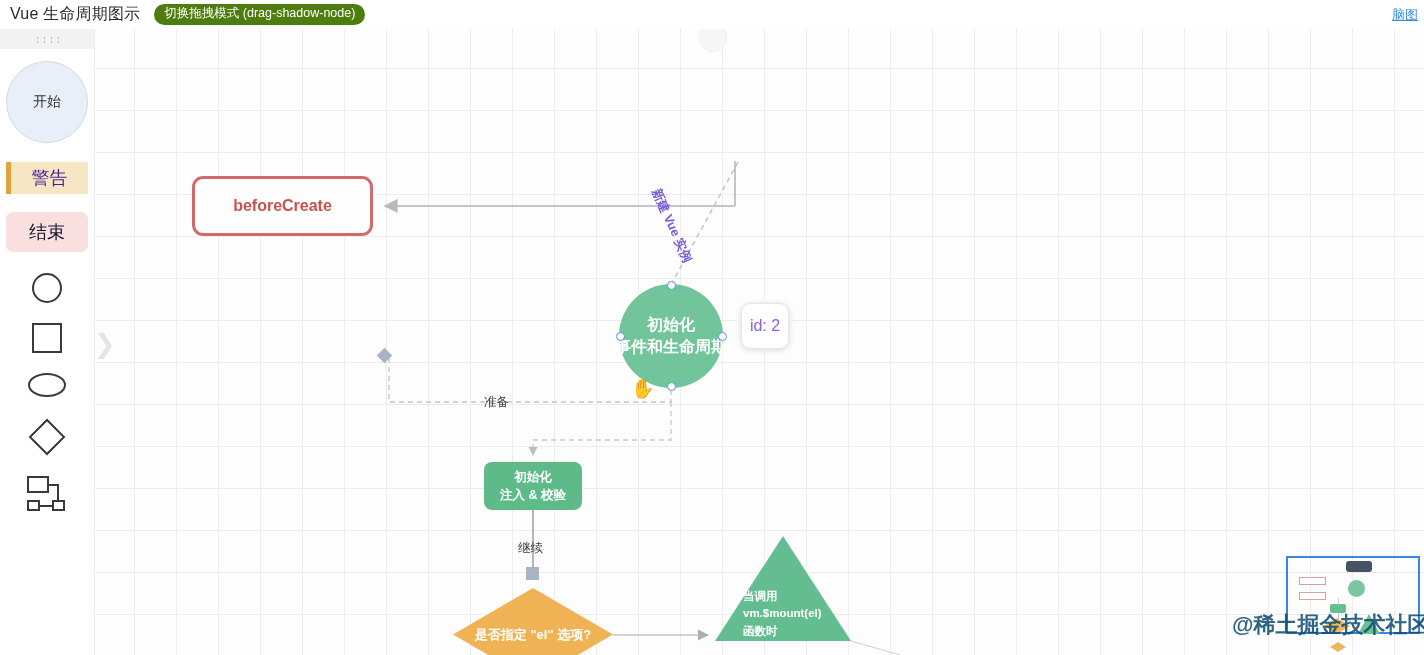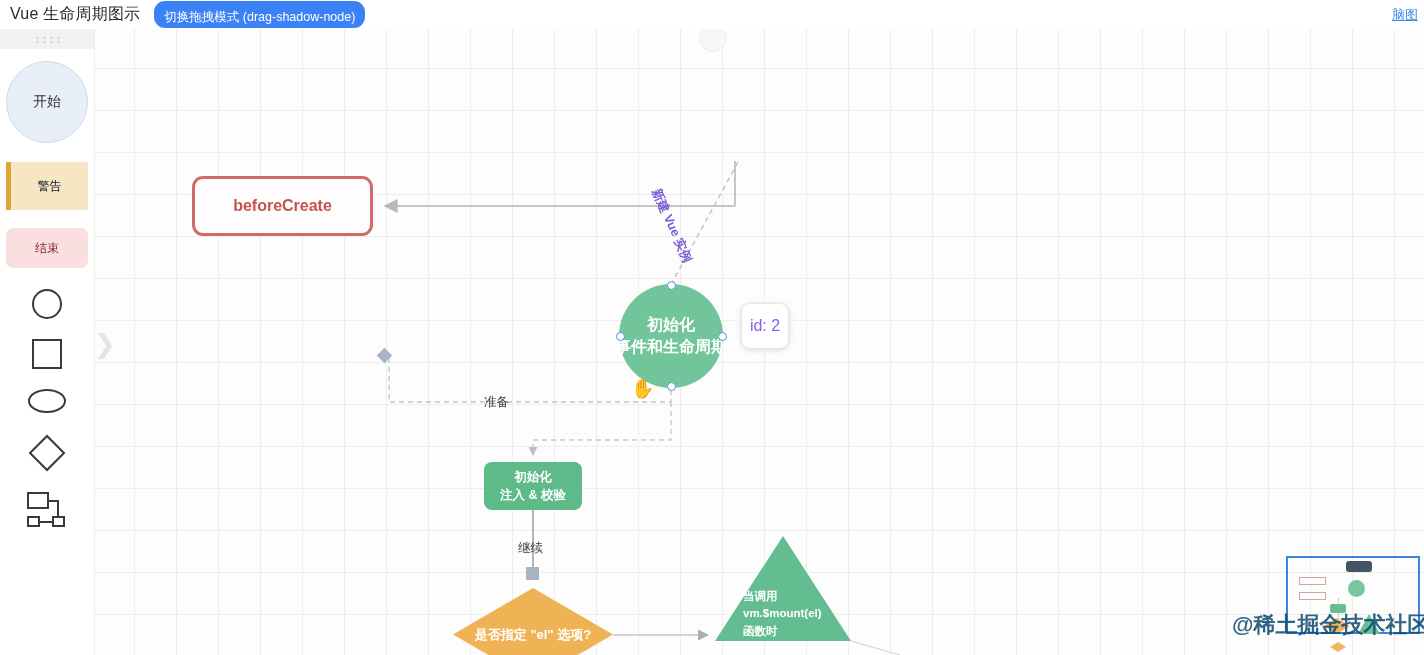--- a/index.html
+++ b/index.html
@@ -12,22 +12,22 @@
 
   
   #header{
     position:absolute; left:0; top:0; width:1424px; height:29px;
     background:#ffffff; z-index:40;
     display:flex; align-items:center; padding-left:10px; gap:14px;
     border-bottom:0;
   }
   #header .title{ font-size:16px; color:#2b2b2b; white-space:nowrap; letter-spacing:.2px;}
   #header .pill{
-    background:#3b82f6; color:#fff; font-size:12.5px;
-    padding:10px 10px 4px; border-radius:11px; white-space:nowrap;
+    background:#4d7c0f; color:#fff; font-size:12.5px;
+    padding:3px 10px 4px; border-radius:11px; white-space:nowrap;
     cursor:pointer; line-height:1.1;
   }
   #header .right-link{
     position:absolute; right:6px; top:6px; font-size:13px;
     color:#3a8ee6; text-decoration:underline; cursor:pointer;
   }
 
   
   #canvas{
     position:absolute; left:95px; top:29px; width:1329px; height:626px;
@@ -58,29 +58,29 @@
   .sb-list{ padding-top:12px; display:flex; flex-direction:column; align-items:center; }
   .sb-item{ cursor:grab; display:flex; align-items:center; justify-content:center; }
 
   .n-start{
     width:82px; height:82px; border-radius:50%;
     background:#e8eff8; border:1px solid #cfd9e6;
     display:flex; align-items:center; justify-content:center;
     font-size:14px; color:#333; margin-bottom:19px;
   }
   .n-warn{
-    width:82px; height:48px; background:#f7e6c4;
+    width:82px; height:32px; background:#f7e6c4;
     border-left:5px solid #e2a33a;
     display:flex; align-items:center; justify-content:center;
-    font-size:12px; color:#0f172a; margin-bottom:18px;
+    font-size:18px; color:#4c1d95; margin-bottom:18px;
   }
   .n-end{
     width:82px; height:40px; background:#f9dfe0; border-radius:7px;
     display:flex; align-items:center; justify-content:center;
-    font-size:12px; color:#7f1d1d; margin-bottom:21px;
+    font-size:18px; color:#0f172a; margin-bottom:21px;
   }
   .s-circle{ width:30px;height:30px;border:2px solid #3a3a3a;border-radius:50%; margin-bottom:20px;}
   .s-square{ width:30px;height:30px;border:2px solid #3a3a3a; margin-bottom:20px;}
   .s-ellipse{ width:38px;height:24px;border:2px solid #3a3a3a;border-radius:50%; margin-bottom:23px;}
   .s-diamond{ width:26px;height:26px;border:2px solid #3a3a3a;transform:rotate(45deg); margin:4px 0 26px;}
   .s-flow{ width:40px;height:34px; position:relative; margin-bottom:14px;}
   .s-flow i{ position:absolute; border:2px solid #3a3a3a; display:block;}
   .s-flow .f1{ left:0; top:0; width:22px; height:17px;}
   .s-flow .f2{ left:0; top:24px; width:13px; height:11px;}
   .s-flow .f3{ left:25px; top:24px; width:13px; height:11px;}

